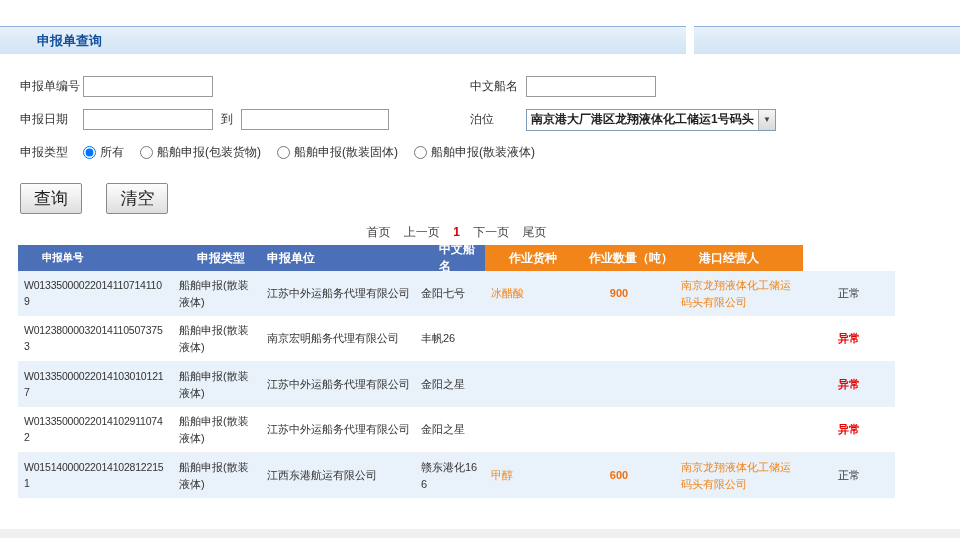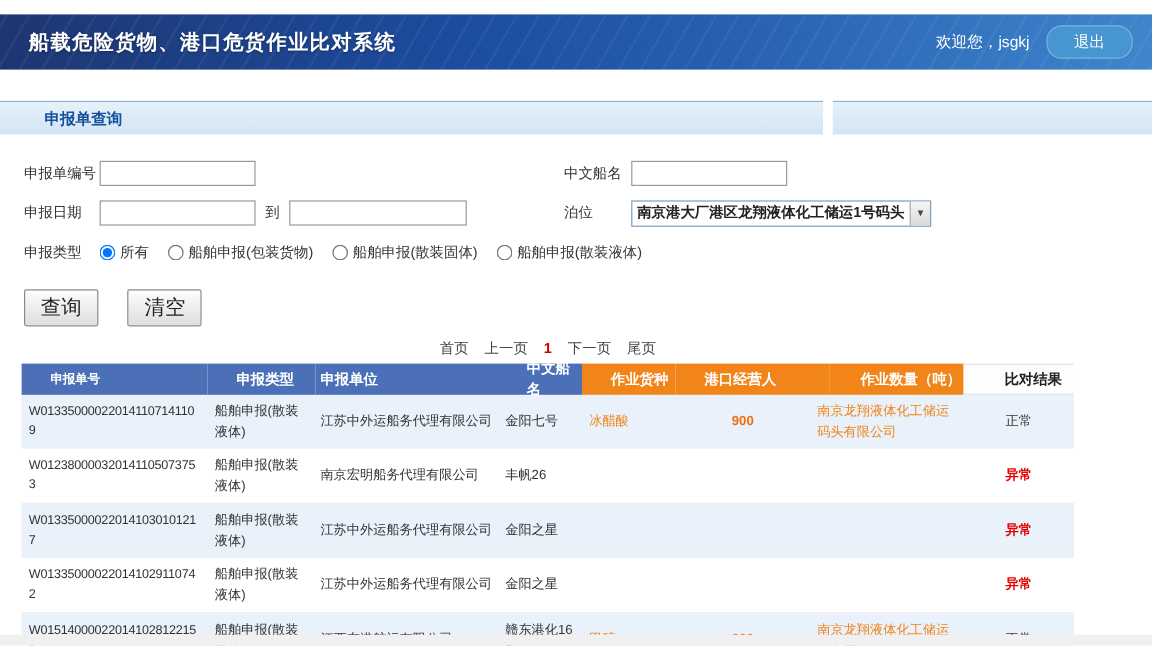--- a/index.html
+++ b/index.html
@@ -83,27 +83,20 @@
   .result.normal { color:#333; }
   .result.abnormal { color:#e50000; font-weight:bold; }
 
   .footer-strip { position:fixed; left:0; bottom:0; width:960px; height:9px; background:#f0f0f0; }
 </style>
 </head>
 <body>
 
 <div>
 
-  <div class="topbar">
-    <div class="app-title">船载危险货物、港口危货作业比对系统</div>
-    <div class="header-right">
-      <span>欢迎您，jsgkj</span>
-      <button class="logout-btn">退出</button>
-    </div>
-  </div>
 
   <div class="section-bar">
     <div class="section-main">
       <span>申报单查询</span>
     </div>
     <div class="section-spacer"></div>
     <div class="section-side"></div>
   </div>
 
   <div class="form-area">
@@ -164,23 +157,22 @@
     <span>尾页</span>
   </div>
 
   <div class="table">
     <div class="thead">
       <div class="th h-blue c1">申报单号</div>
       <div class="th h-blue c2">申报类型</div>
       <div class="th h-blue c3">申报单位</div>
       <div class="th h-blue c4">中文船名</div>
       <div class="th h-orange c5">作业货种</div>
+      <div class="th h-orange c6">作业数量（吨）</div>
       <div class="th h-orange c7">港口经营人</div>
-      <div class="th h-orange c6">作业数量（吨）</div>
-      <div class="th h-plain c8">比对结果</div>
     </div>
     <div class="tbody">
 
       <div class="trow">
         <div class="td c1">W013350000220141107141109</div>
         <div class="td c2">船舶申报(散装液体)</div>
         <div class="td c3">江苏中外运船务代理有限公司</div>
         <div class="td c4">金阳七号</div>
         <div class="td c5 cargo">冰醋酸</div>
         <div class="td c6 qty">900</div>

